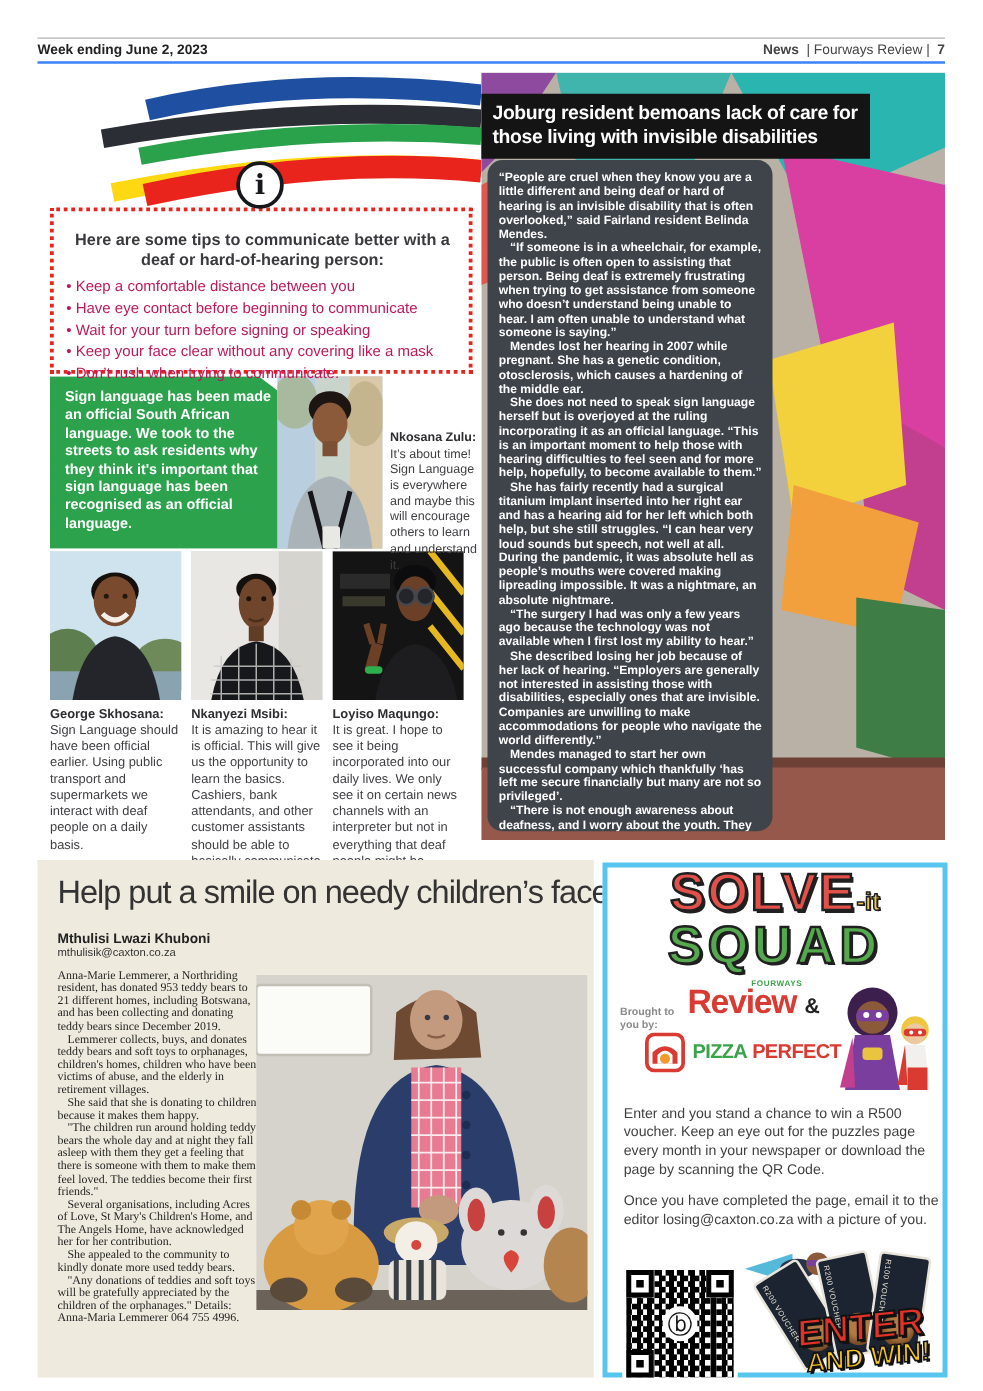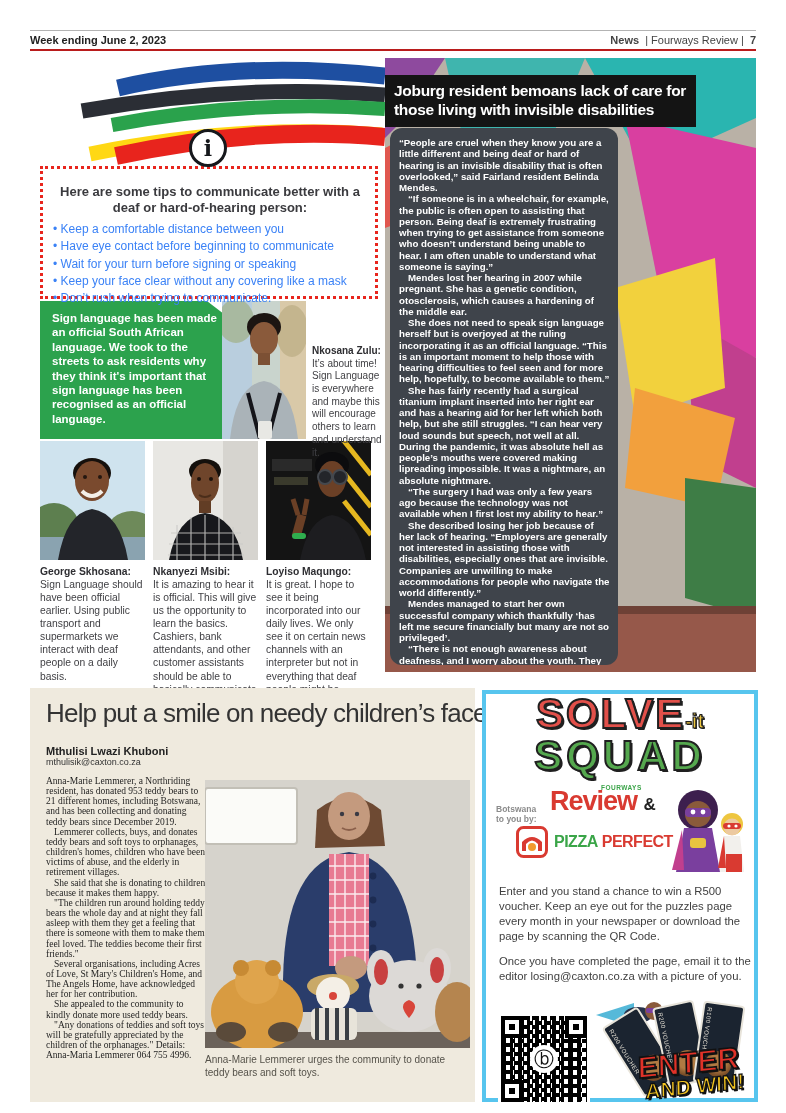--- a/index.html
+++ b/index.html
@@ -1,40 +1,40 @@
 <!DOCTYPE html>
 <html><head>
 <meta charset="utf-8">
 <style>
   * { margin:0; padding:0; box-sizing:border-box; }
   html,body { background:#fff; }
   body { width:786px; height:1113px; position:relative; font-family:"Liberation Sans", sans-serif; overflow:hidden; }
   .abs { position:absolute; }
 
   
-  .header { left:30px; top:30px; width:726px; border-top:1px solid #b3b3b3; border-bottom:2px solid #b91c1c;
+  .header { left:30px; top:30px; width:726px; border-top:1px solid #b3b3b3; border-bottom:2px solid #3b82f6;
             padding:3px 0 3px 0; font-size:11px; color:#222; display:flex; justify-content:space-between;gap:32px; }
   .h-left { font-weight:bold; }
   .h-right .brand { font-weight:bold; }
   .h-right .pg { font-weight:bold; }
   .h-right span { margin-left:3px; color:#444; }
 
   
   .ribbons { left:40px; top:54px; width:345px; height:118px; }
 
   
   .info-icon { left:189px; top:129px; width:38px; height:38px; border-radius:50%; border:3px solid #16181c;
                background:#fff; z-index:3; display:flex; align-items:center; justify-content:center;
                font-family:"DejaVu Serif", serif; font-weight:bold; font-size:22px; color:#16181c; }
 
   
   .tips-box { left:40px; top:166px; width:338px; height:133px; background:#fff; border:3px dotted #e8251d;
               z-index:2; padding:15px 8px 0 10px; }
   .tips-title { font-size:13px; font-weight:bold; color:#3a3a3e; text-align:center; line-height:1.2; margin-bottom:6px; }
-  .tips-list { list-style:none; font-size:12px; color:#3b82f6; line-height:1.43; }
+  .tips-list { list-style:none; font-size:12px; color:#be185d; line-height:1.43; }
 
   
   .green-box { left:40px; top:301px; width:214px; height:138px; background:#2ca24d; color:#fff;
                clip-path:polygon(0 0,78% 0,100% 26%,94% 100%,0 100%);
                padding:10px 30px 0 12px; font-weight:bold; font-size:11.5px; line-height:1.25; }
   .green-box .outro { margin-top:13px; }
 
   
   .photo { background:#ddd; }
   .cap { font-size:10.3px; line-height:1.27; color:#3f3f43; }
@@ -334,30 +334,29 @@
     <ellipse cx="204" cy="216" rx="40" ry="36" fill="#dcd9d6"></ellipse>
     <ellipse cx="176" cy="190" rx="14" ry="20" fill="#dcd9d6"></ellipse>
       <ellipse cx="176" cy="192" rx="7" ry="13" fill="#c84040"></ellipse>
     <ellipse cx="232" cy="188" rx="14" ry="20" fill="#dcd9d6"></ellipse>
       <ellipse cx="232" cy="190" rx="7" ry="13" fill="#c84040"></ellipse>
     <circle cx="196" cy="206" r="2.6" fill="#333"></circle>
       <circle cx="214" cy="206" r="2.6" fill="#333"></circle>
     <path d="M204 238 q-12 -14 0 -18 q12 4 0 18" fill="#d8453a"></path>
     <ellipse cx="252" cy="232" rx="22" ry="30" fill="#b5854f"></ellipse>
   </svg>
-  <div class="charity-caption">Anna-Marie Lemmerer urges the community to donate teddy bears and soft toys.</div>
 </div>
 
 <div class="abs ad">
   <div class="ad-title">
     <span class="solve">SOLVE</span><span class="it">-it</span>
     <span class="squad">SQUAD</span>
   </div>
   <div class="ad-mid">
-    <div class="brought">Botswana to you by:</div>
+    <div class="brought">Brought to you by:</div>
     <div class="review-wrap">
       <span class="fourways">FOURWAYS</span>
       <span class="review">Review</span>
       <span class="amp">&amp;</span>
     </div>
     <div class="pizza-row">
       <svg class="oven" viewBox="0 0 32 32">
         <rect x="1.5" y="1.5" width="29" height="29" rx="6" fill="#fff" stroke="#d93a31" stroke-width="3"></rect>
         <path d="M6 25 L6 16 Q16 6 26 16 L26 25 Z" fill="#d93a31"></path>
         <path d="M10 25 L10 18 Q16 11 22 18 L22 25 Z" fill="#fff"></path>

